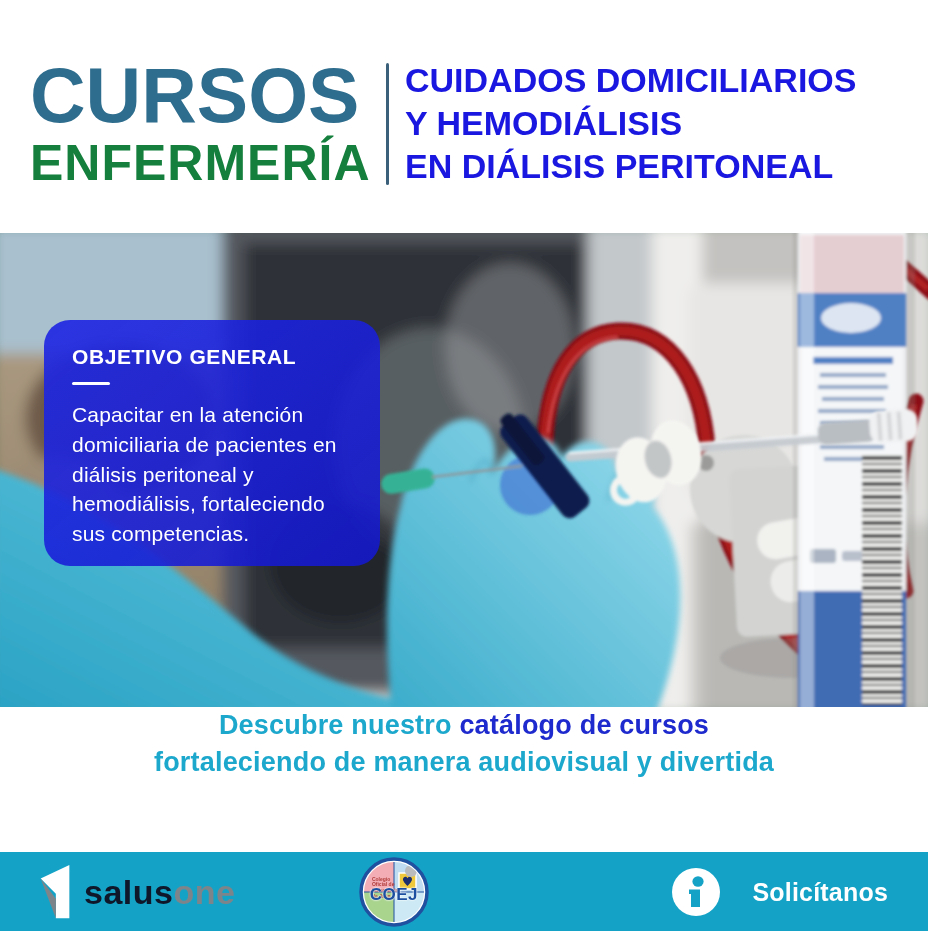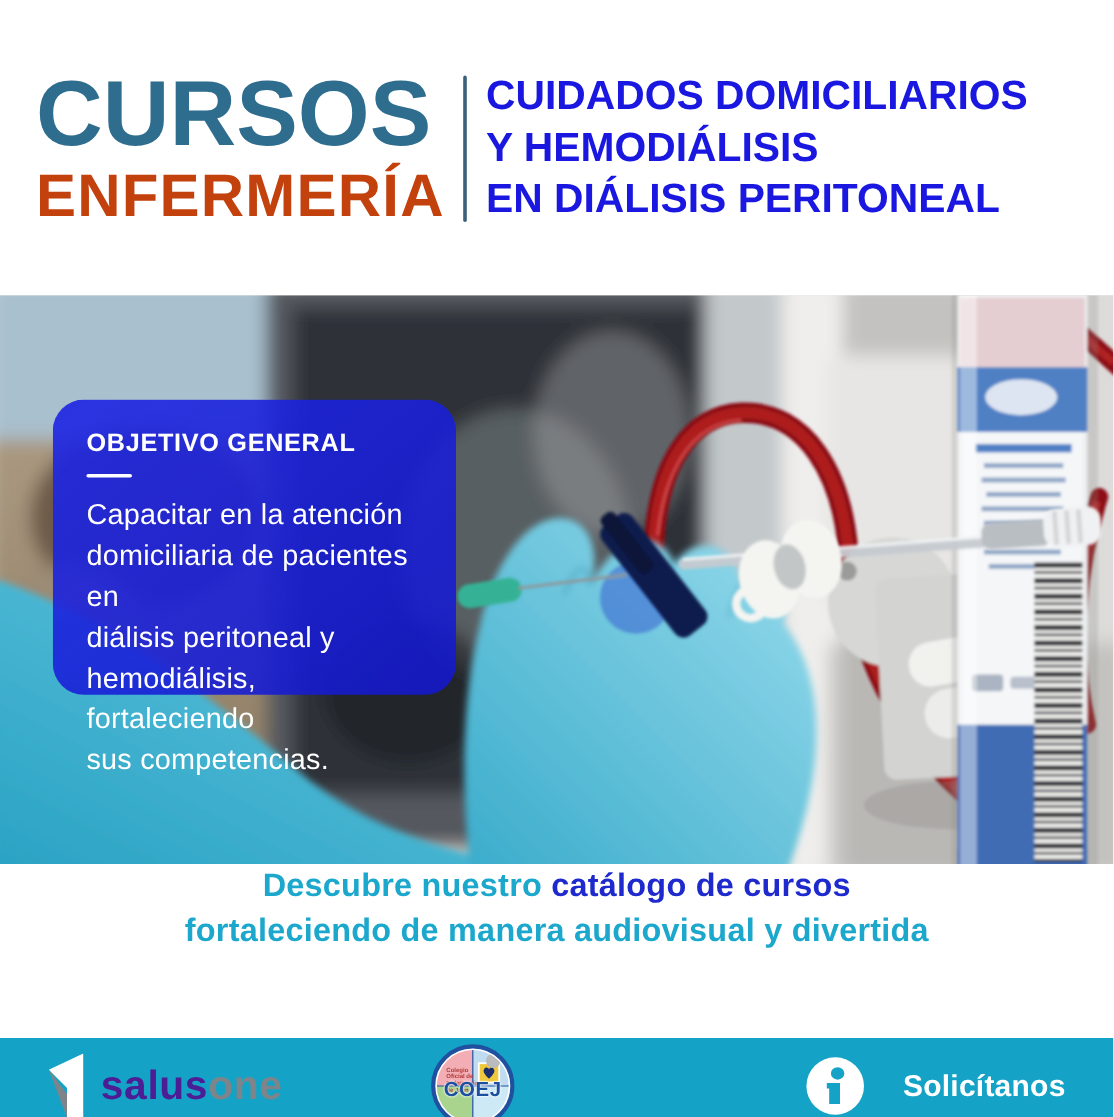--- a/index.html
+++ b/index.html
@@ -14,59 +14,59 @@
     display:flex;align-items:center;box-sizing:border-box;
     padding:14px 24px 0 30px;
   }
   .brand{flex:0 0 auto;width:352px;}
   .brand-line1{
     font-size:77px;font-weight:bold;letter-spacing:0px;line-height:.95;
     color:#2e6d8d;
   }
   .brand-line2{
     font-size:50px;font-weight:bold;letter-spacing:1px;line-height:1;
-    color:#c2410c;margin-top:6px;
+    color:#15803d;margin-top:6px;
   }
   .divider{
     flex:0 0 auto;width:3px;height:122px;background:#3b617a;
     margin:0 16px 0 4px;border-radius:2px;
   }
   .course-title{
     margin:0;font-size:34px;font-weight:bold;line-height:1.26;
     color:#1a18e0;letter-spacing:0;
   }
   .course-title div{white-space:nowrap;}
   
-  .photo{position:relative;width:928px;height:474px;overflow:hidden;background:#e5e5e5;margin-top:13px;}
+  .photo{position:relative;width:928px;height:474px;overflow:hidden;background:#14532d;}
   .photo svg.scene{position:absolute;left:0;top:0;}
   .objective-card{
     position:absolute;left:44px;top:87px;width:336px;height:246px;
     box-sizing:border-box;border-radius:26px;
     background:linear-gradient(140deg,rgba(32,40,226,.92),rgba(20,24,205,.88));
     padding:25px 26px 0 28px;color:#ffffff;
   }
   .objective-heading{font-size:21px;font-weight:bold;letter-spacing:.6px;}
   .objective-rule{width:38px;height:3px;background:#ffffff;border-radius:2px;margin-top:13px;}
   .objective-body{
-    margin:15px 0 0 0;font-size:24px;font-weight:400;line-height:1.42;
+    margin:15px 0 0 0;font-size:21px;font-weight:400;line-height:1.42;
     white-space:pre-line;letter-spacing:.2px;
   }
   
   .cta{height:145px;box-sizing:border-box;padding-top:0;text-align:center;}
   .cta p{margin:0;font-size:27px;font-weight:bold;line-height:37px;letter-spacing:.2px;}
   .cta .cyan{color:#1ca7cd;}
   .cta .blue{color:#1e2acd;}
   
   .footer{
     height:79px;background:#14a3c6;display:flex;align-items:center;
     box-sizing:border-box;padding:0 40px 0 36px;justify-content:space-between;
   }
   .salusone{display:flex;align-items:center;gap:10px;}
   .salusone .wordmark{font-size:34px;letter-spacing:.5px;line-height:1;display:flex;}
-  .salusone .w1{color:#4c1d95;font-weight:bold;}
+  .salusone .w1{color:#0f172a;font-weight:bold;}
   .salusone .w2{color:#7d858a;font-weight:bold;}
   .coej{position:relative;width:70px;height:70px;flex:0 0 auto;margin-right:120px;}
   .coej-small{
     position:absolute;left:13px;top:20px;width:27px;
     font-size:5px;line-height:1.15;color:#b03a3a;font-weight:bold;
   }
   .coej-acronym{
     position:absolute;left:0;top:28px;width:70px;text-align:center;
     font-size:17px;font-weight:bold;color:#1d4fa0;
     text-shadow:0 0 2px #ffffff,0 0 2px #ffffff;letter-spacing:.5px;

